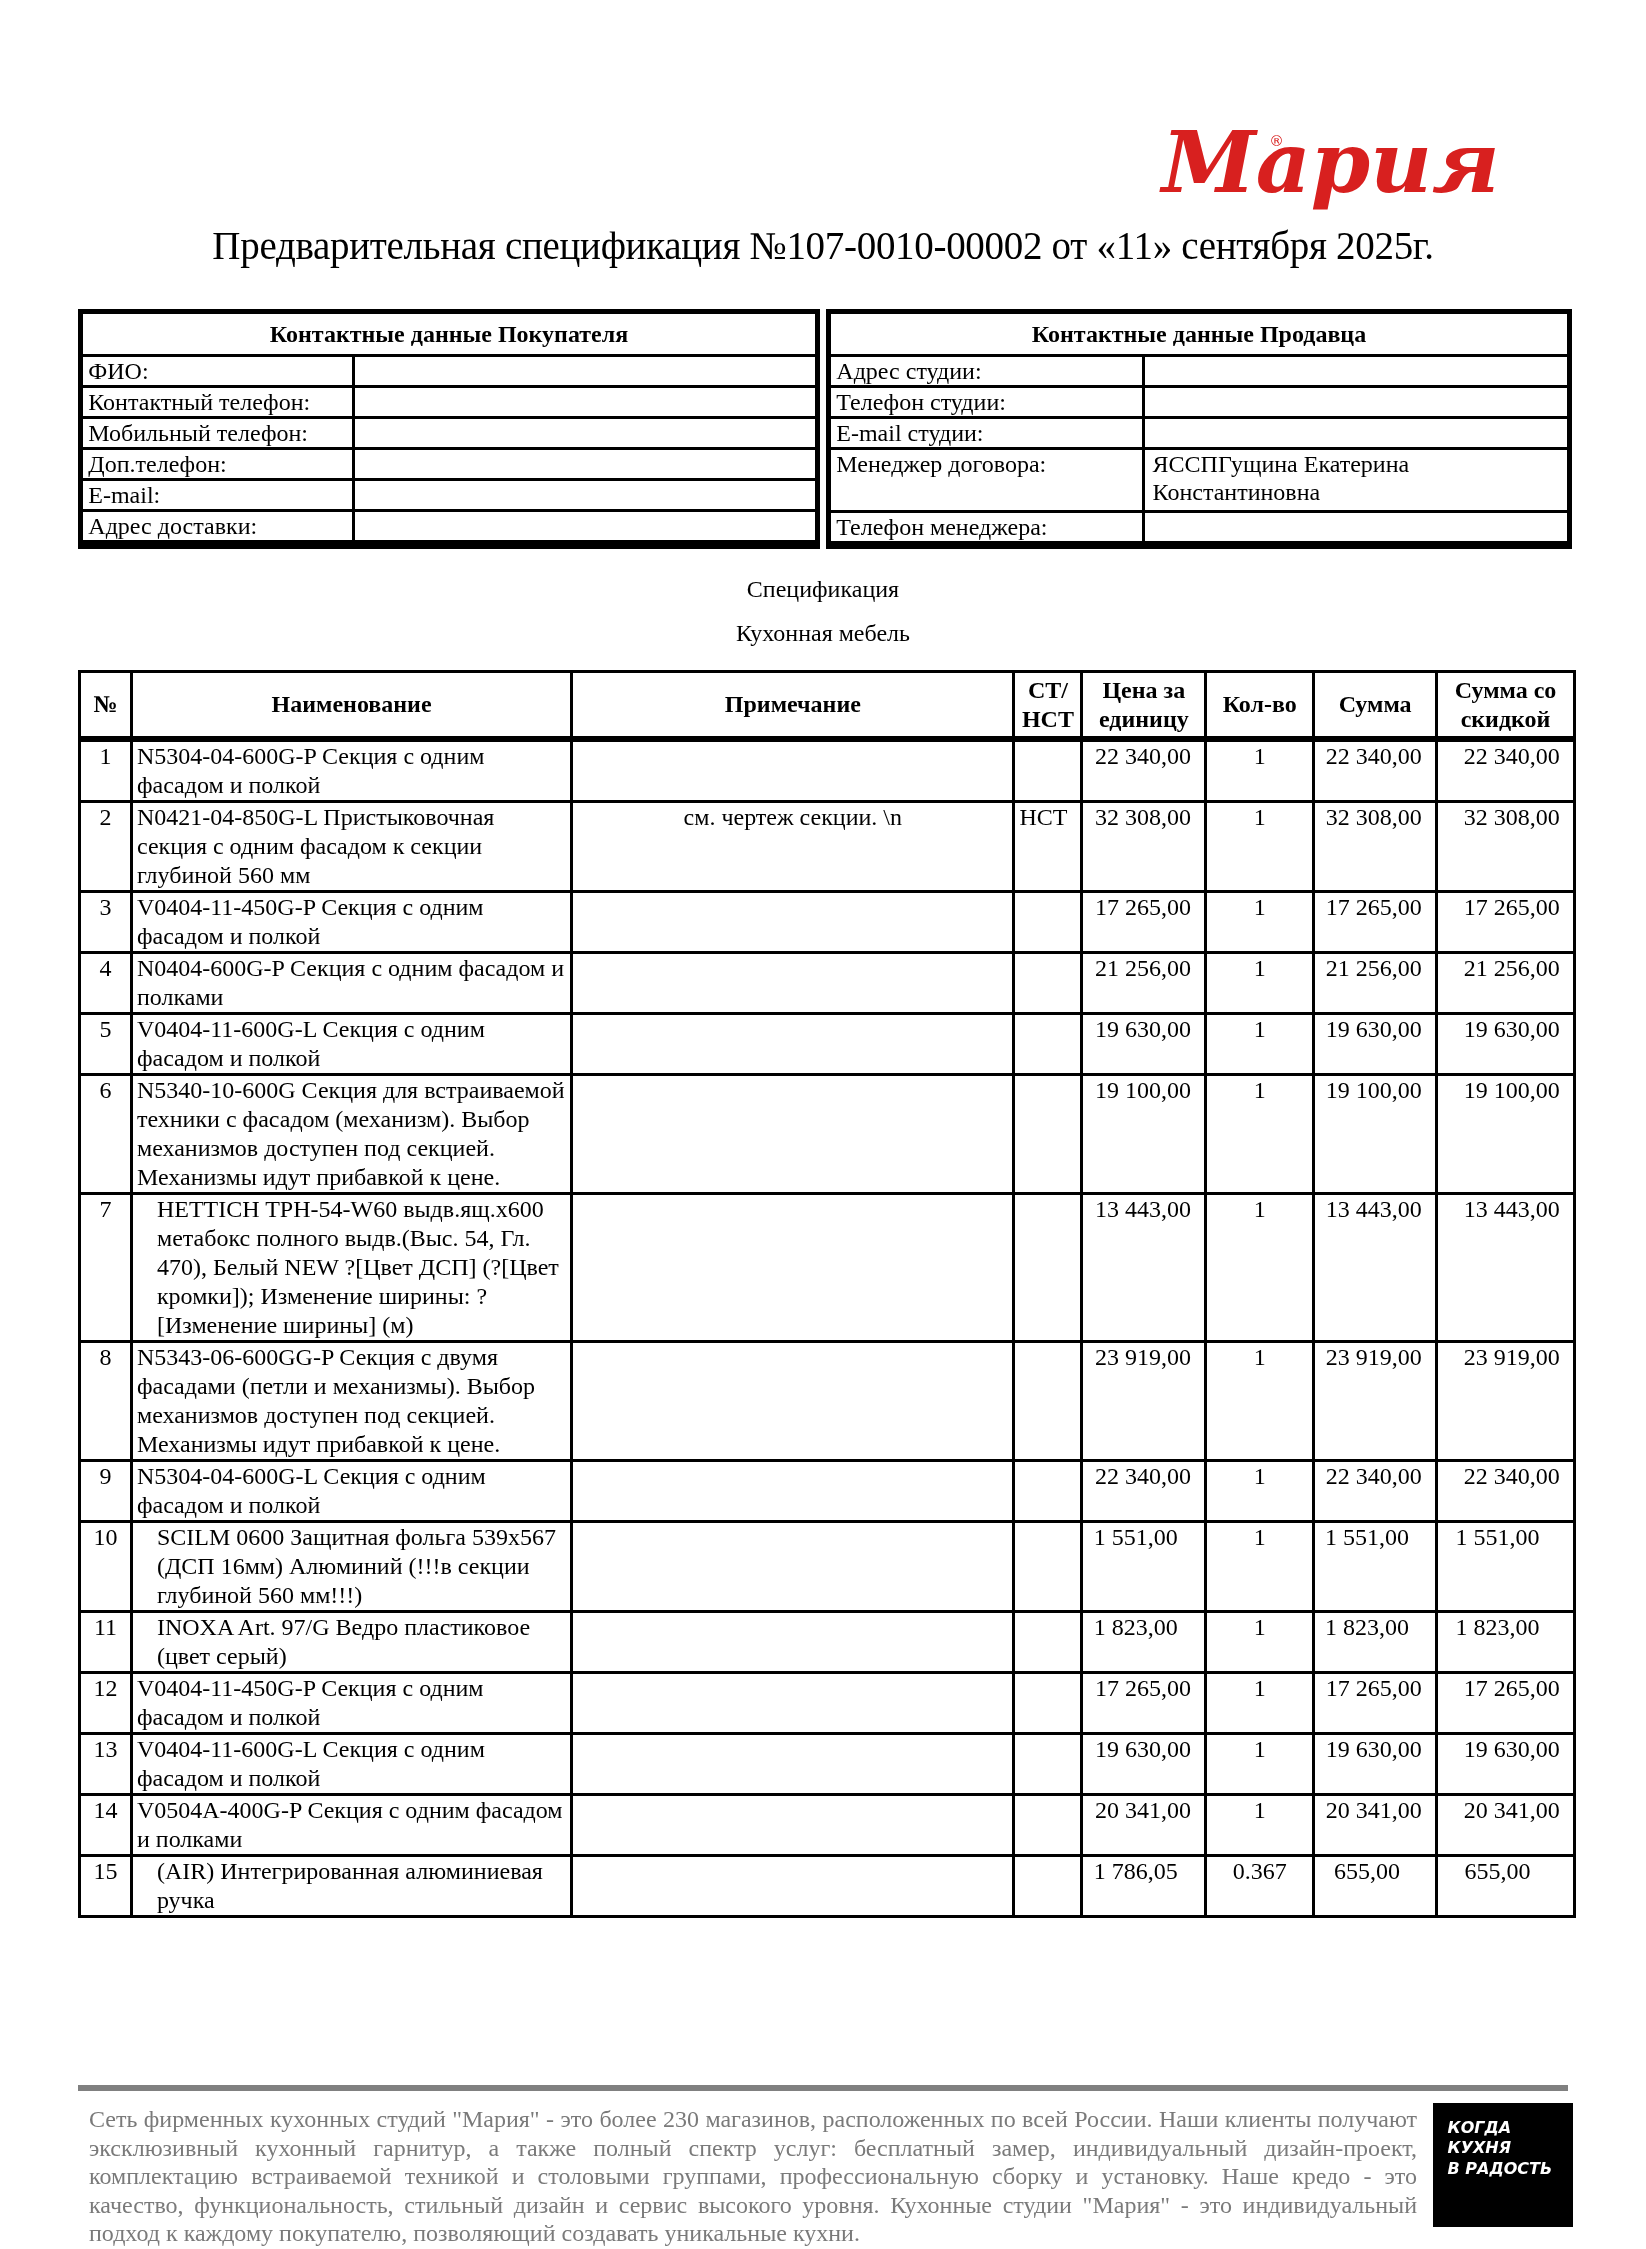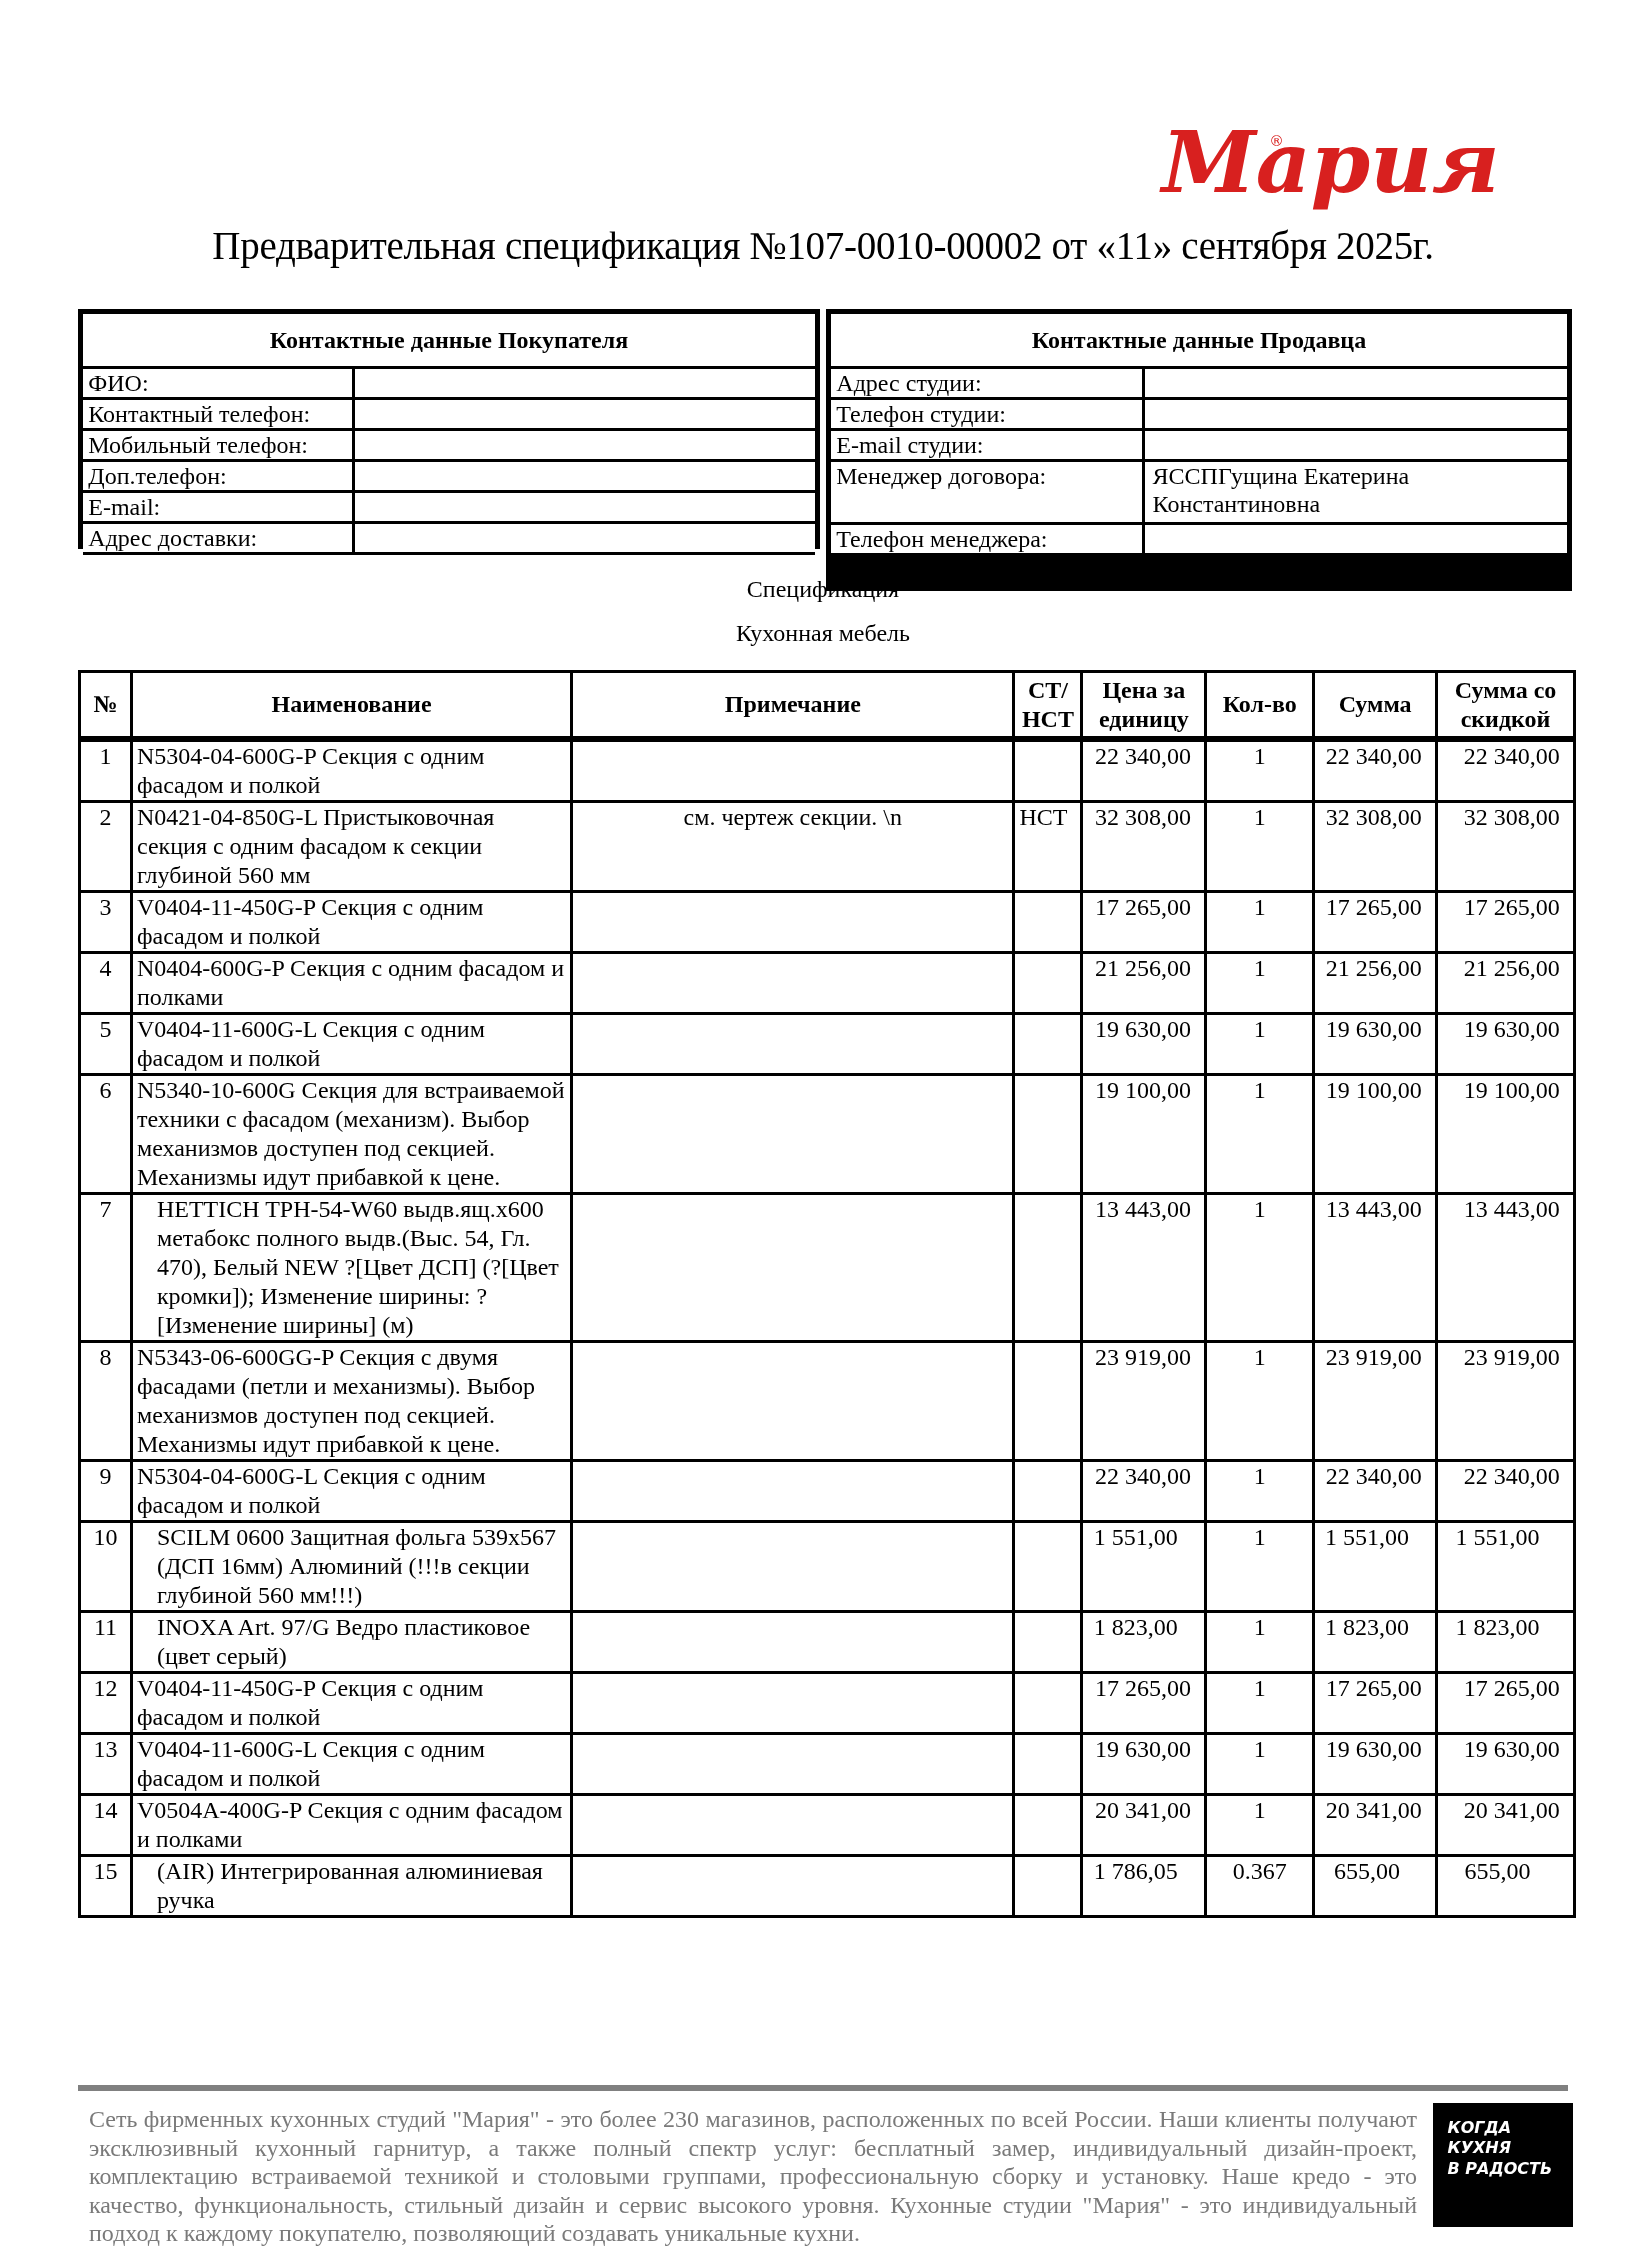--- a/index.html
+++ b/index.html
@@ -9,24 +9,24 @@
   
   .logo { position:absolute; left:1155px; top:116px; width:425px; height:113px; }
   .logo svg { width:100%; height:100%; }
 
   .doc-title { position:absolute; left:0; width:1646px; top:219px; text-align:center;
                font-size:39px; line-height:53px; letter-spacing:-0.3px; }
 
   
   .contact { position:absolute; top:309px; border:5.3px solid #000; background:#000; box-sizing:border-box; }
   .contact.buyer { left:78px; width:742px; height:240px; }
-  .contact.seller { left:826px; width:746px; height:282px; }
+  .contact.seller { left:826px; width:746px; height:240px; }
   .contact table { border-collapse:separate; border-spacing:0 3.3px; width:100%; background:#000; margin-top:-2.7px; }
   .contact td { background:#ffffff; font-size:24px; line-height:28px; padding:0 5.3px; vertical-align:top; }
-  .contact th { background:#fff; font-size:24px; line-height:28px; font-weight:bold; padding:12px 0; }
+  .contact th { background:#fff; font-size:24px; line-height:28px; font-weight:bold; padding:6px 0; }
   .contact td.lbl { border-right:3.3px solid #000; }
   .contact.buyer td.lbl { width:258px; }
   .contact.seller td.lbl { width:300px; }
 
   .section-title { position:absolute; left:0; width:1646px; text-align:center; font-size:24px; font-weight:normal; }
 
   
   .spec { position:absolute; left:78px; top:670px; width:1498px; border-collapse:collapse; }
   .spec th, .spec td { border:3.3px solid #000; font-size:24px; line-height:29px; vertical-align:top; padding:0 4px; }
   .spec th { font-weight:bold; text-align:center; vertical-align:middle; line-height:29px; padding:2.7px 1.3px; }

